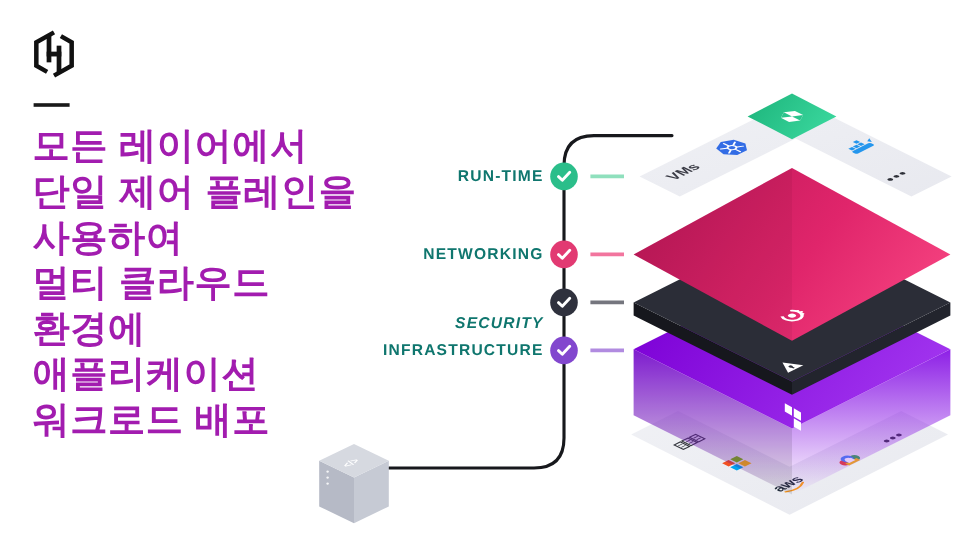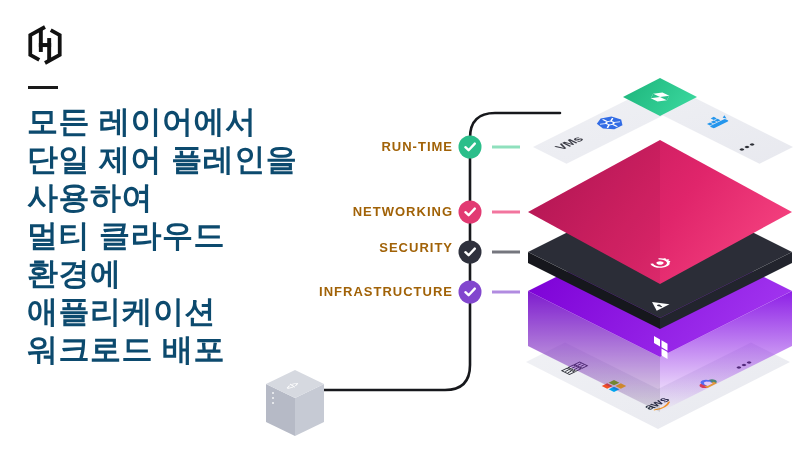--- a/index.html
+++ b/index.html
@@ -4,31 +4,31 @@
 <style>
   html,body{margin:0;padding:0;}
   body{
     width:800px;height:455px;background:#ffffff;overflow:hidden;position:relative;
     font-family:"Liberation Sans","DejaVu Sans",sans-serif;
   }
   .logo{position:absolute;left:27px;top:25px;width:36px;height:40px;}
   .logo-dash{position:absolute;left:28px;top:86px;width:30px;height:3px;background:#1a1a1a;}
   .headline{
     position:absolute;left:27px;top:103px;width:330px;
-    font-size:31px;line-height:38px;font-weight:700;color:#0c4a6e;
+    font-size:31px;line-height:38px;font-weight:700;color:#a21caf;
     letter-spacing:0.5px;white-space:pre-line;
   }
   .layer-label{
     position:absolute;right:347px;height:16px;line-height:16px;
-    font-size:13px;font-weight:700;color:#a16207;letter-spacing:1px;
+    font-size:13px;font-weight:700;color:#0f766e;letter-spacing:1px;
     white-space:nowrap;
   }
   #lbl-runtime{top:139px;}
   #lbl-networking{top:204px;}
-  #lbl-security{top:240px;}
+  #lbl-security{top:261px;font-style:italic;}
   #lbl-infrastructure{top:284px;padding-left:45px;}
   .diagram{position:absolute;left:240px;top:55px;width:560px;height:400px;}
 </style>
 </head>
 <body>
 
 <div class="logo">
   <svg width="36" height="40" viewBox="0 0 44 48">
     <path d="M22 2 L4 12 V36 L15 42.2" fill="none" stroke="#111" stroke-width="4.6"></path>
     <path d="M22 46 L40 36 V12 L29 5.8" fill="none" stroke="#111" stroke-width="4.6"></path>

